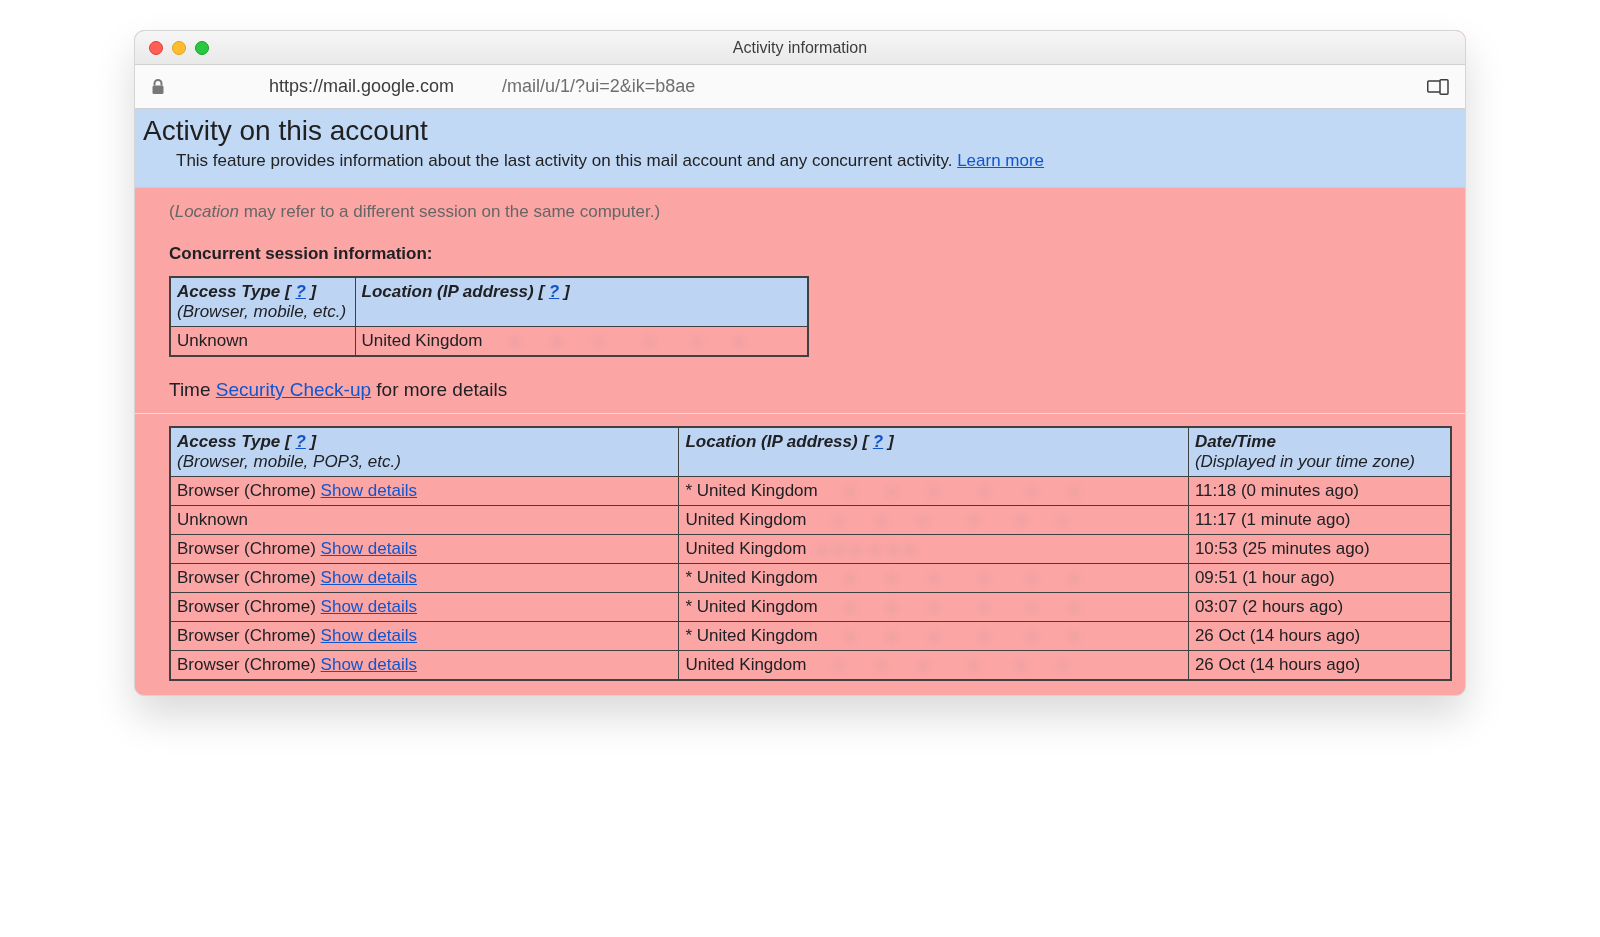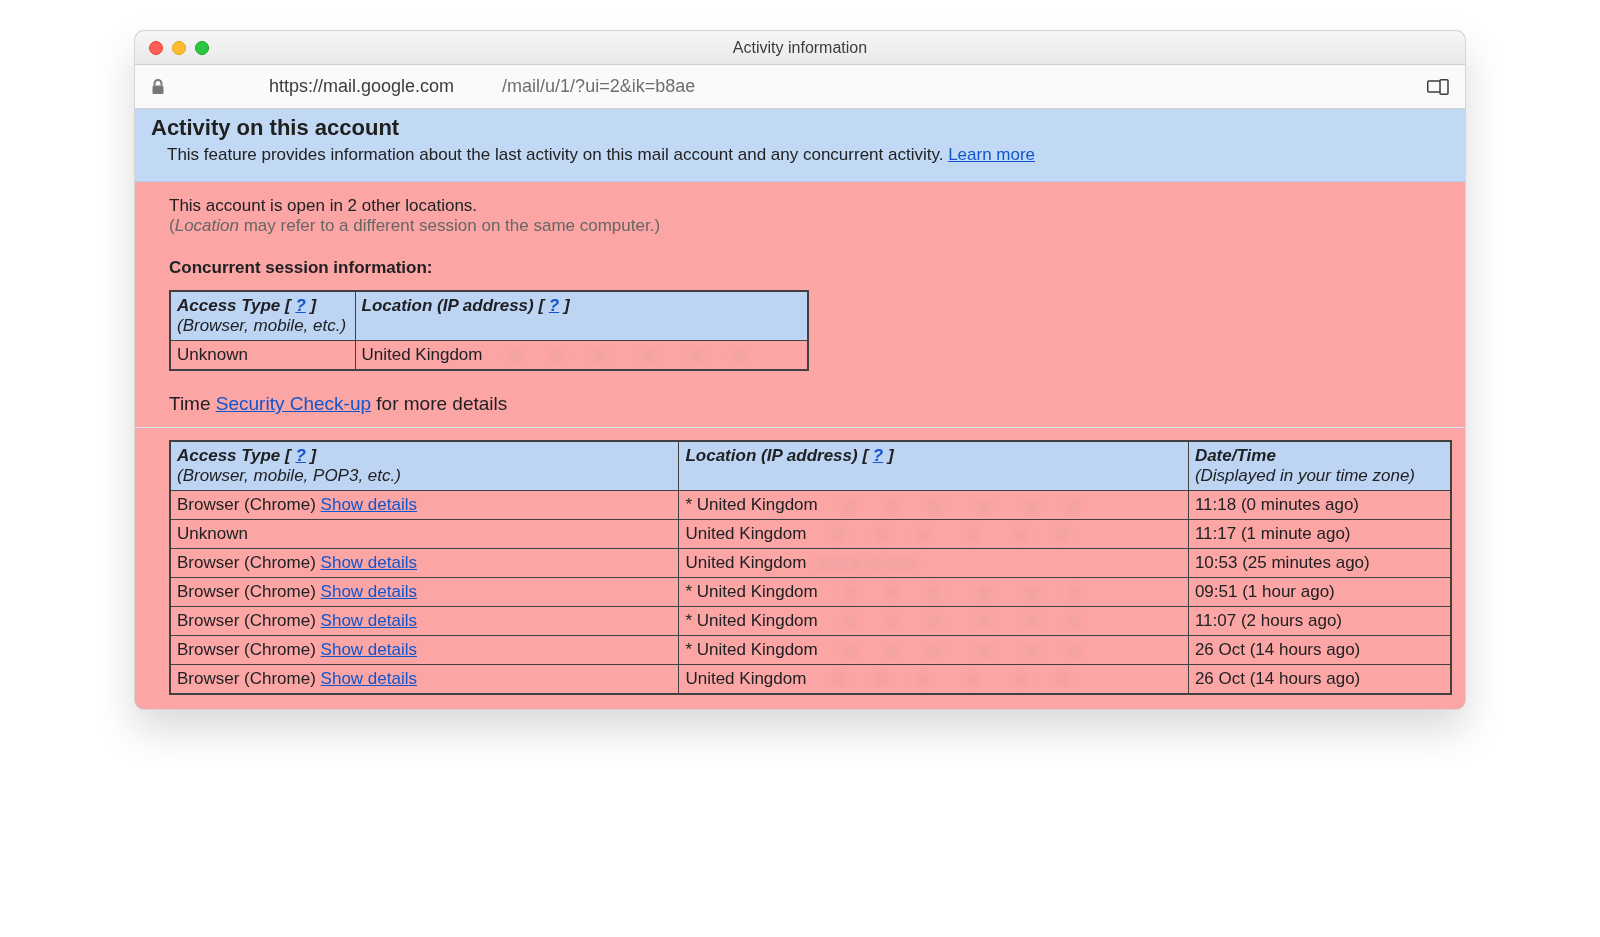--- a/index.html
+++ b/index.html
@@ -71,27 +71,27 @@
   .addr-dark { color:#3c3c3c; }
   .responsive-icon { margin-left:auto; }
   .responsive-icon svg { display:block; stroke:#3c3c3c; }
 
   .banner {
     background: var(--banner-bg);
     padding: 6px 8px 16px 8px;
     border-bottom: 1px solid #b5cfef;
   }
   .banner h1 {
-    margin: 0 0 4px 8px;
-    font-size: 22px;
-    font-weight: 700;
+    margin: 0 0 4px 0;
+    font-size: 28px;
+    font-weight: 400;
     color:#202020;
   }
   .banner-desc {
-    margin-left: 24px;
+    margin-left: 33px;
     font-size: 17px;
     color:#222;
   }
   a.link { color: var(--link-blue); text-decoration: underline; cursor:pointer; }
 
   .page-body {
     padding: 14px 34px;
     font-size: 17px;
     position: relative;
   }
@@ -201,21 +201,20 @@
 
   <div class="banner">
     <h1>Activity on this account</h1>
     <div class="banner-desc">
       <span>This feature provides information about the last activity on this mail account and any concurrent activity. </span><a class="link">Learn more</a>
     </div>
   </div>
 
   <div class="page-body">
 
-    <div>This account is open in 2 other locations.</div>
     <div class="muted">
       <span>(</span><span class="italic">Location</span><span> may refer to a different session on the same computer.)</span>
     </div>
 
     <div class="section-title">Concurrent session information:</div>
 
     <table class="data concurrent-table">
       <thead>
         <tr>
           <th>
@@ -275,21 +274,21 @@
             <td>10:53 (25 minutes ago)</td>
           </tr>
           <tr>
             <td>Browser (Chrome) <a class="link">Show details</a></td>
             <td>* United Kingdom <span class="blur-ip"></span></td>
             <td>09:51 (1 hour ago)</td>
           </tr>
           <tr>
             <td>Browser (Chrome) <a class="link">Show details</a></td>
             <td>* United Kingdom <span class="blur-ip"></span></td>
-            <td>11:07 (2 hours ago)</td>
+            <td>03:07 (2 hours ago)</td>
           </tr>
           <tr>
             <td>Browser (Chrome) <a class="link">Show details</a></td>
             <td>* United Kingdom <span class="blur-ip"></span></td>
             <td>26 Oct (14 hours ago)</td>
           </tr>
           <tr>
             <td>Browser (Chrome) <a class="link">Show details</a></td>
             <td>United Kingdom <span class="blur-ip"></span></td>
             <td>26 Oct (14 hours ago)</td>

